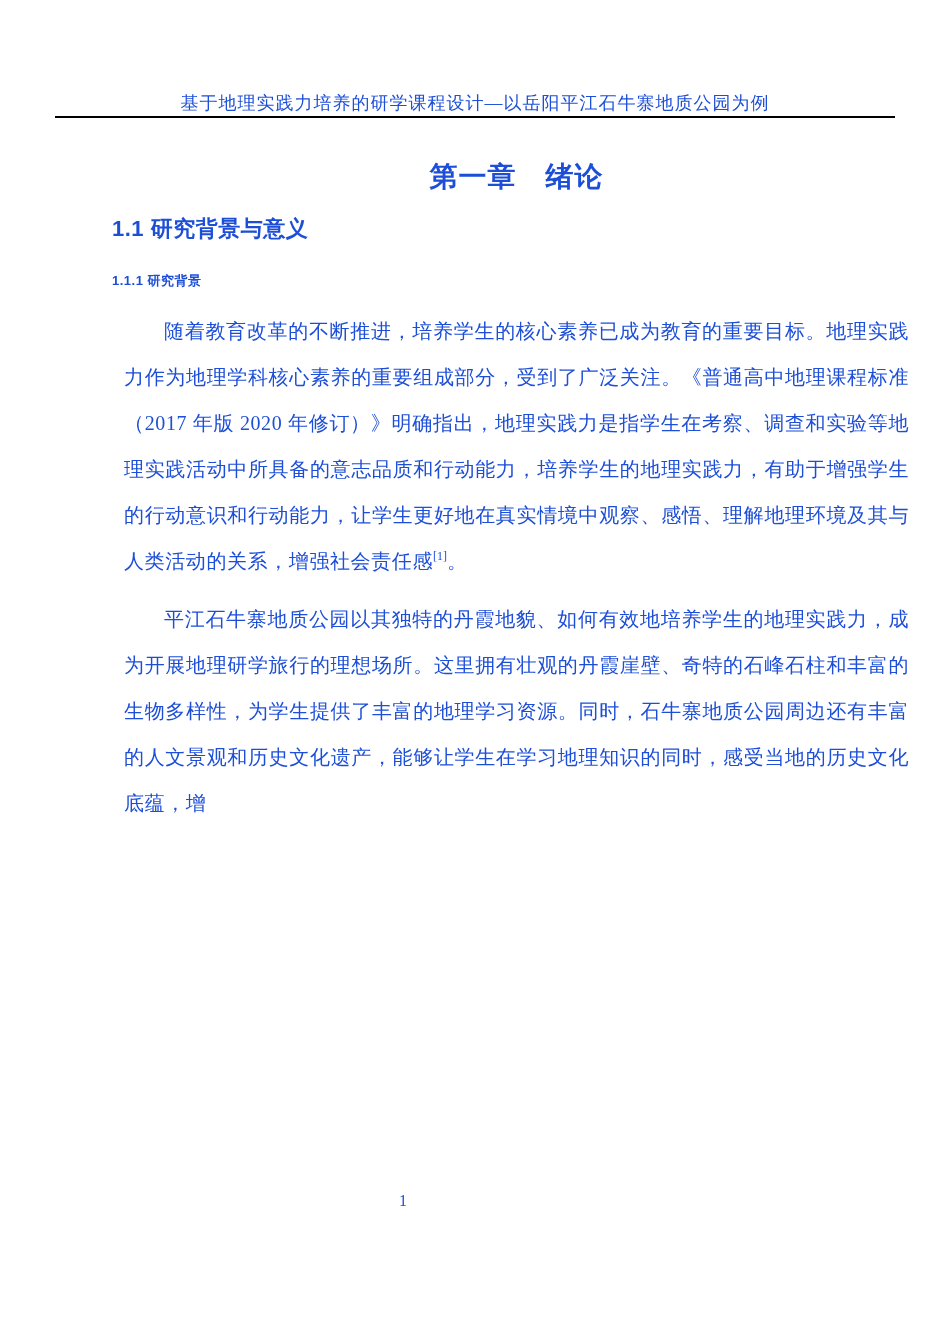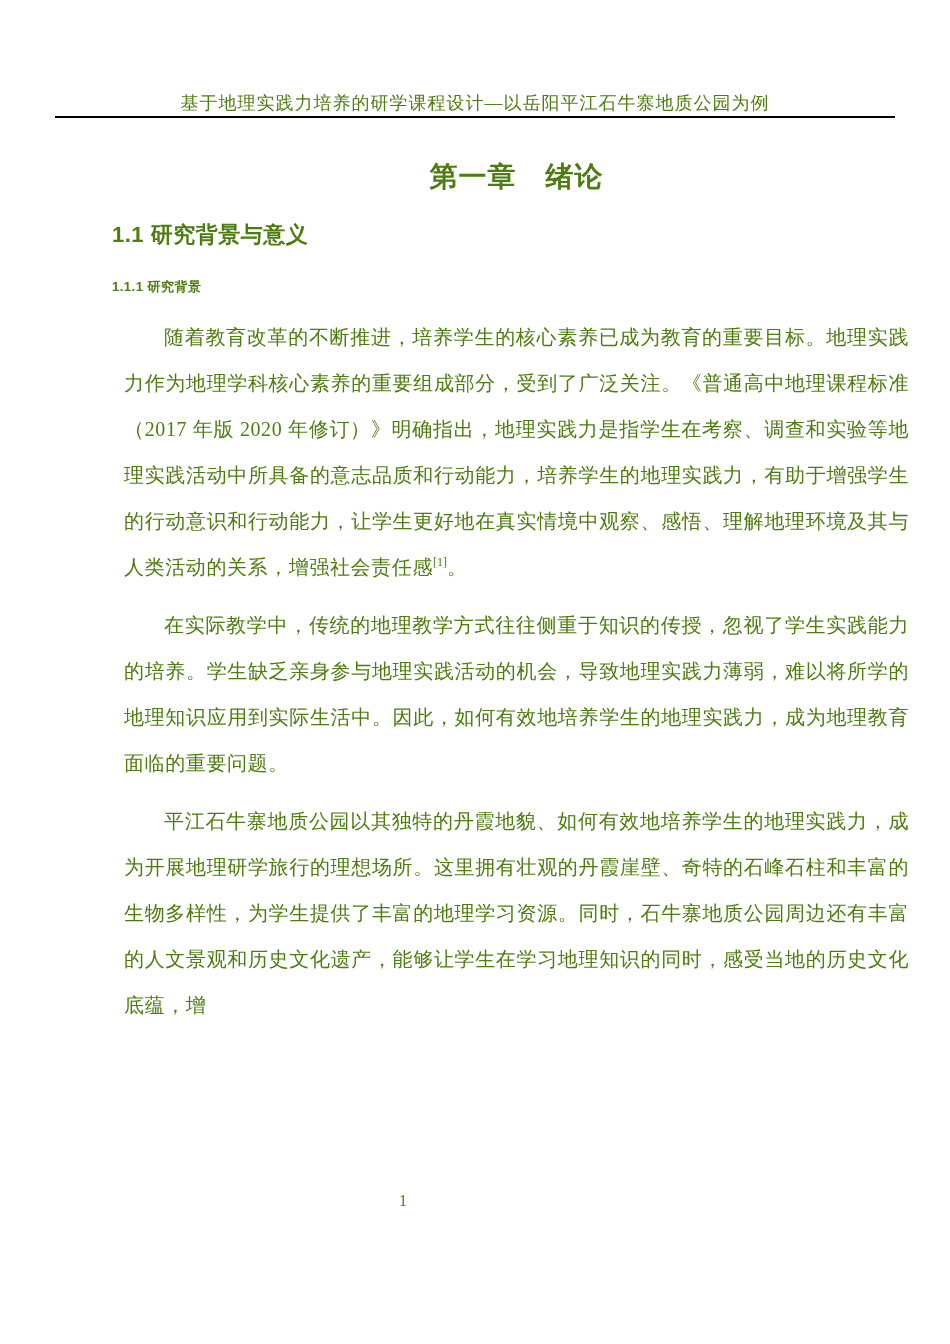--- a/index.html
+++ b/index.html
@@ -5,21 +5,21 @@
   html, body {
     margin: 0;
     padding: 0;
     background: #ffffff;
   }
   .page {
     position: relative;
     width: 950px;
     height: 1344px;
     background: #ffffff;
-    color: #4d7c0f;
+    color: #1d4ed8;
     overflow: hidden;
     font-family: "Liberation Serif", "DejaVu Serif", serif;
   }
   .running-header {
     margin: 0;
     padding-top: 90px;
     text-align: center;
     font-size: 18px;
     line-height: 26px;
     letter-spacing: 1px;
@@ -40,21 +40,21 @@
   .chapter-title {
     margin: 44px 0 0 0;
     text-align: center;
     font-family: "Liberation Sans", "DejaVu Sans", sans-serif;
     font-weight: bold;
     font-size: 28px;
     line-height: 34px;
     letter-spacing: 1px;
   }
   .section-heading {
-    margin: 27px 0 0 0;
+    margin: 21px 0 0 0;
     font-family: "Liberation Sans", "DejaVu Sans", sans-serif;
     font-weight: bold;
     font-size: 22px;
     line-height: 28px;
     letter-spacing: 0.5px;
   }
   .subsection-heading {
     margin: 26px 0 0 0;
     font-family: "Liberation Sans", "DejaVu Sans", sans-serif;
     font-weight: bold;
@@ -102,21 +102,20 @@
   <div class="content">
 
     <h1 class="chapter-title">第一章　绪论</h1>
 
     <h2 class="section-heading">1.1 研究背景与意义</h2>
 
     <h3 class="subsection-heading">1.1.1 研究背景</h3>
 
     <div class="body-text">
         <p><span>随着教育改革的不断推进，培养学生的核心素养已成为教育的重要目标。地理实践力作为地理学科核心素养的重要组成部分，受到了广泛关注。《普通高中地理课程标准（2017 年版 2020 年修订）》明确指出，地理实践力是指学生在考察、调查和实验等地理实践活动中所具备的意志品质和行动能力，培养学生的地理实践力，有助于增强学生的行动意识和行动能力，让学生更好地在真实情境中观察、感悟、理解地理环境及其与人类活动的关系，增强社会责任感</span><sup>[1]</sup><span>。</span></p>
-        <p><span>在实际教学中，传统的地理教学方式往往侧重于知识的传授，忽视了学生实践能力的培养。学生缺乏亲身参与地理实践活动的机会，导致地理实践力薄弱，难以将所学的地理知识应用到实际生活中。因此，如何有效地培养学生的地理实践力，成为地理教育面临的重要问题。</span></p>
         <p><span>平江石牛寨地质公园以其独特的丹霞地貌、如何有效地培养学生的地理实践力，成为开展地理研学旅行的理想场所。这里拥有壮观的丹霞崖壁、奇特的石峰石柱和丰富的生物多样性，为学生提供了丰富的地理学习资源。同时，石牛寨地质公园周边还有丰富的人文景观和历史文化遗产，能够让学生在学习地理知识的同时，感受当地的历史文化底蕴，增</span></p>
       </div>
 
   </div>
 
   <div class="page-number">1</div>
 
 </div>
 
 </body></html>

